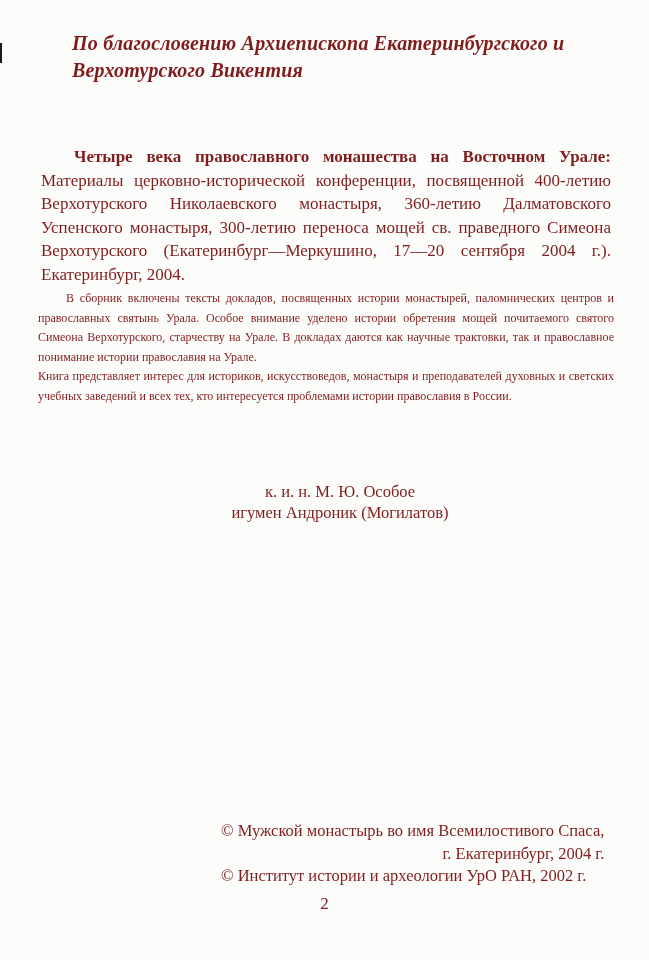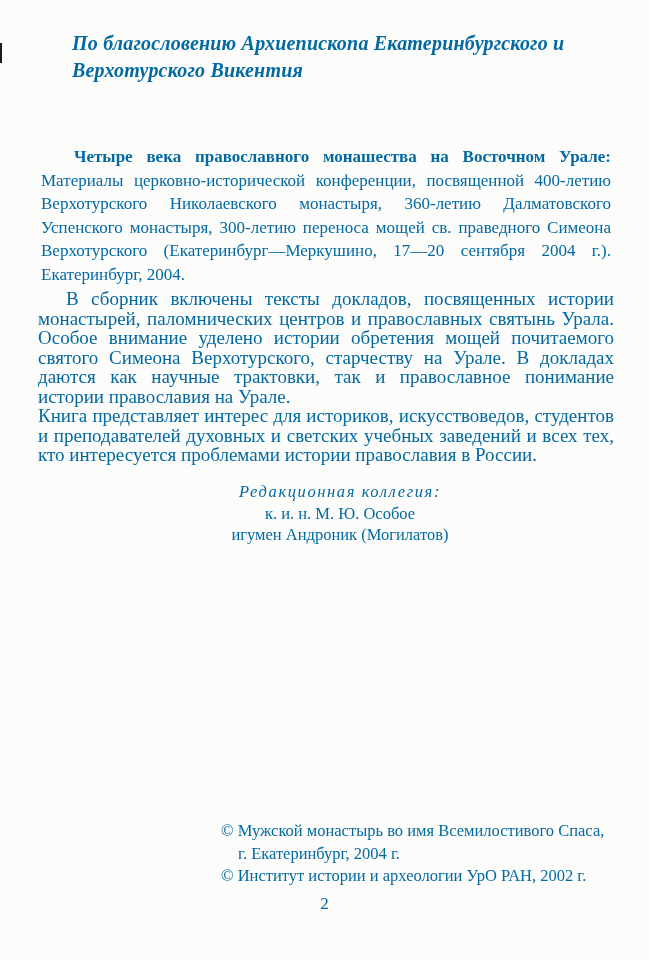--- a/index.html
+++ b/index.html
@@ -7,21 +7,21 @@
     padding: 0;
     background: #e8e8e6;
   }
   .page {
     position: relative;
     width: 649px;
     height: 960px;
     margin: 0 auto;
     background: #fcfcfa;
     font-family: "Liberation Serif", "DejaVu Serif", serif;
-    color: #0369a1;
+    color: #7f1d1d;
     overflow: hidden;
   }
   
   .scan-artifact {
     position: absolute;
     left: 0;
     top: 43px;
     width: 2px;
     height: 20px;
     background: #1c1c1c;
@@ -48,21 +48,21 @@
     font-size: 17px;
     line-height: 23.5px;
     text-align: justify;
     text-indent: 33px;
   }
   .citation-lead {
     font-weight: bold;
   }
   .annotation {
     margin: 0;
-    font-size: 19px;
+    font-size: 12px;
     line-height: 19.5px;
     text-align: justify;
   }
   .annotation.indent {
     text-indent: 28px;
     margin-top: 2px;
   }
   .editorial {
     position: absolute;
     top: 481px;
@@ -79,20 +79,21 @@
   }
   .copyright {
     position: absolute;
     top: 820px;
     left: 221px;
     font-size: 16.5px;
     line-height: 22.5px;
   }
   .c-indent {
     padding-left: 17px;
+    text-align: right;
   }
   .page-number {
     position: absolute;
     top: 894px;
     left: 0;
     width: 649px;
     text-align: center;
     font-size: 17px;
   }
 </style>
@@ -104,25 +105,24 @@
   <div class="scan-artifact"></div>
 
   <div class="blessing">
     <div>По благословению Архиепископа Екатеринбургского и</div>
     <div>Верхотурского Викентия</div>
   </div>
 
   <div class="text-block">
     <p class="citation"><strong class="citation-lead">Четыре века православного монашества на Восточном Урале:</strong><span> Материалы церковно-исторической конференции, посвященной 400-летию Верхотурского Николаевского монастыря, 360-летию Далматовского Успенского монастыря, 300-летию переноса мощей св. праведного Симеона Верхотурского (Екатеринбург—Меркушино, 17—20 сентября 2004 г.). Екатеринбург, 2004.</span></p>
     <p class="annotation indent">В сборник включены тексты докладов, посвященных истории монастырей, паломнических центров и православных святынь Урала. Особое внимание уделено истории обретения мощей почитаемого святого Симеона Верхотурского, старчеству на Урале. В докладах даются как научные трактовки, так и православное понимание истории православия на Урале.</p>
-    <p class="annotation">Книга представляет интерес для историков, искусствоведов, студентов и преподавателей духовных и светских учебных заведений и всех тех, кто интересуется проблемами истории православия в России.</p>
+    <p class="annotation">Книга представляет интерес для историков, искусствоведов, монастыря и преподавателей духовных и светских учебных заведений и всех тех, кто интересуется проблемами истории православия в России.</p>
   </div>
 
   <div class="editorial">
-    <div class="editorial-title">Редакционная коллегия:</div>
     <div class="editorial-member">к. и. н. М. Ю. Особое</div>
     <div class="editorial-member">игумен Андроник (Могилатов)</div>
   </div>
 
   <div class="copyright">
     <div class="c-line">© Мужской монастырь во имя Всемилостивого Спаса,</div>
     <div class="c-line c-indent">г. Екатеринбург, 2004 г.</div>
     <div class="c-line">© Институт истории и археологии УрО РАН, 2002 г.</div>
   </div>
 

